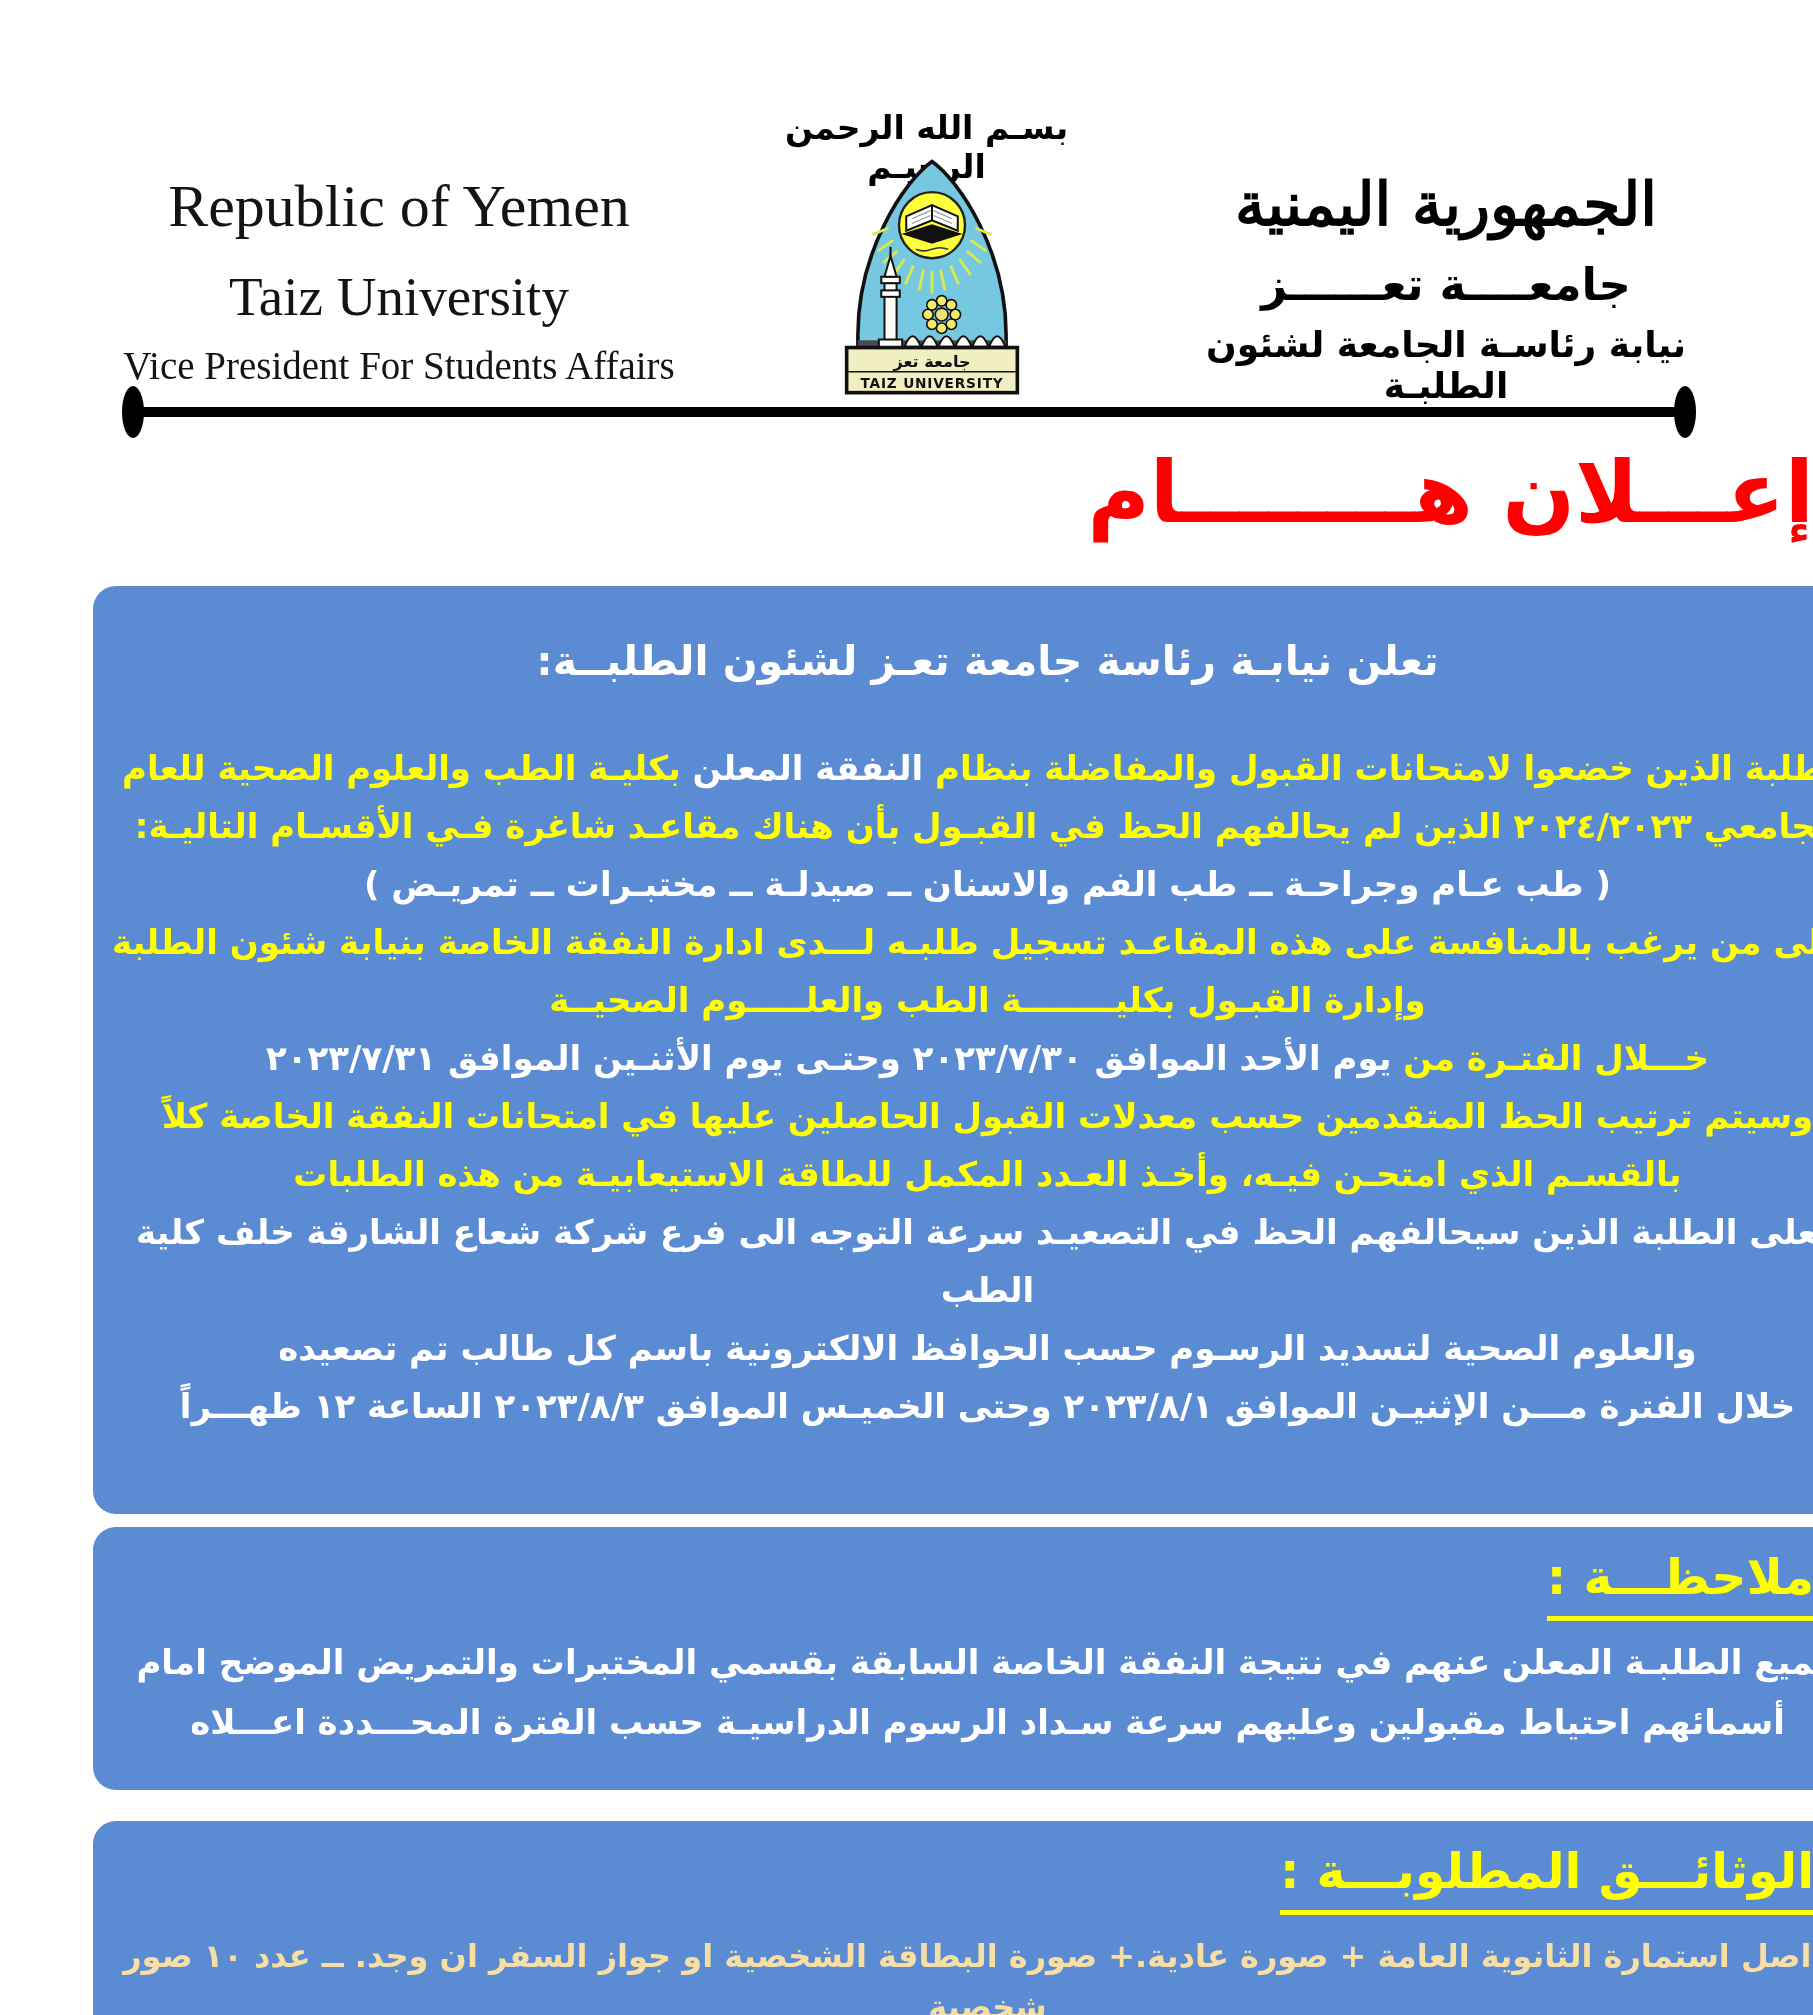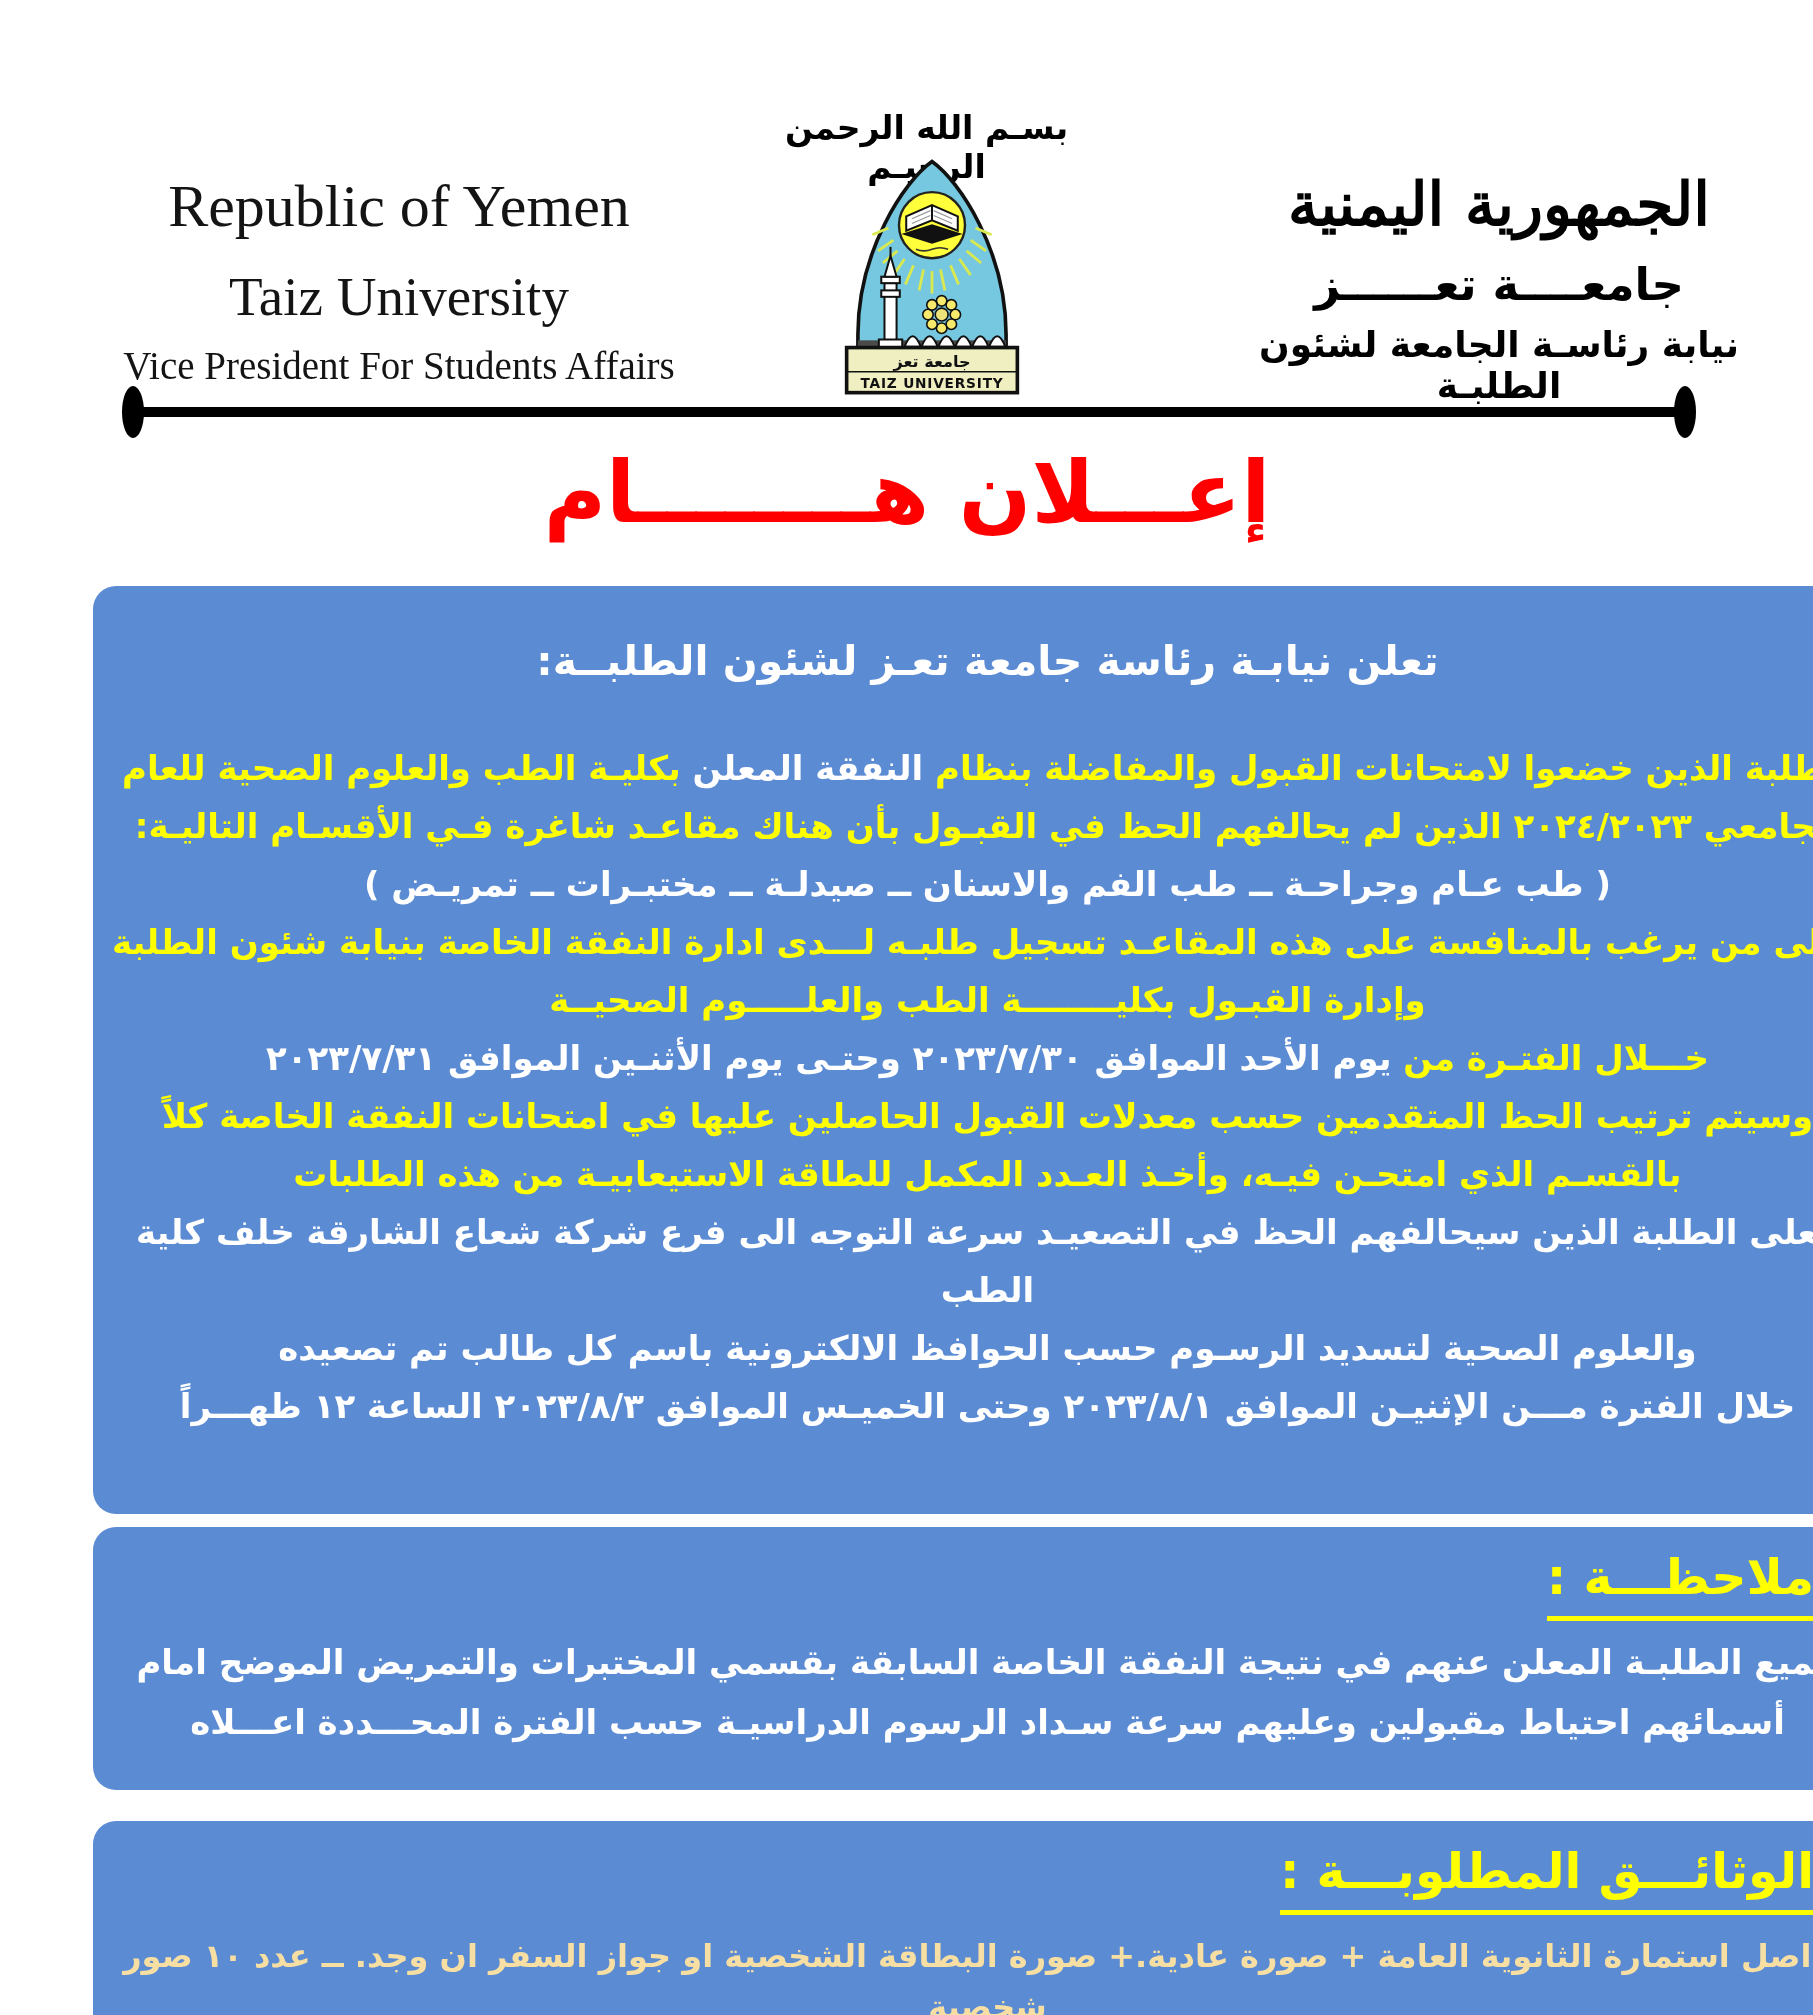--- a/index.html
+++ b/index.html
@@ -12,36 +12,36 @@
   .bismillah{position:absolute;top:108px;left:725px;width:403px;text-align:center;
              font-size:33px;font-weight:bold;color:#000;}
   .eng-block{position:absolute;left:101px;top:172px;width:596px;text-align:center;
              font-family:"Liberation Serif",serif;color:#141414;}
   .eng1{font-size:60px;}
   .eng2{font-size:55px;margin-top:24px;}
   .eng3{font-size:39px;margin-top:15.3px;}
 
   .logo{position:absolute;left:841px;top:157px;width:182px;height:241px;}
 
-  .ar-block{position:absolute;left:1233px;top:169px;width:532px;text-align:center;
+  .ar-block{position:absolute;left:1180px;top:169px;width:532px;text-align:center;
             font-weight:bold;color:#000;}
   .ar-cal{font-size:60px;font-family:"DejaVu Serif",serif;font-weight:bold;}
   .ar-uni{font-size:45px;margin-top:18.5px;letter-spacing:0.8px;}
   .ar-off{font-size:36px;margin-top:13.7px;}
 
   
   .divider{position:absolute;left:133px;width:1552px;height:9.7px;background:#000;border-radius:4.8px;}
   .divider::before,.divider::after{content:"";position:absolute;width:22px;height:52px;
       background:#000;border-radius:50%;top:-21px;}
   .divider::before{left:-11px;}
   .divider::after{right:-11px;}
   .divider1{top:407px;}
 
   
-  .main-title{position:absolute;top:443px;left:0;width:1814px;text-align:center;
+  .main-title{position:absolute;top:443px;left:0;width:1814px;text-align:right;
               color:var(--accent-red,#FF0000);font-size:85px;font-weight:bold;}
 
   
   .bluebox{position:absolute;left:93px;width:1789px;background:var(--box-blue,#5B8BD3);
            border-radius:23px;text-align:center;font-weight:bold;color:#fff;box-sizing:border-box;}
   .box1{top:586px;height:928px;}
   .box2{top:1527px;height:263px;}
   .box3{top:1821px;height:356px;}
 
   .bluebox p{margin:0;}

